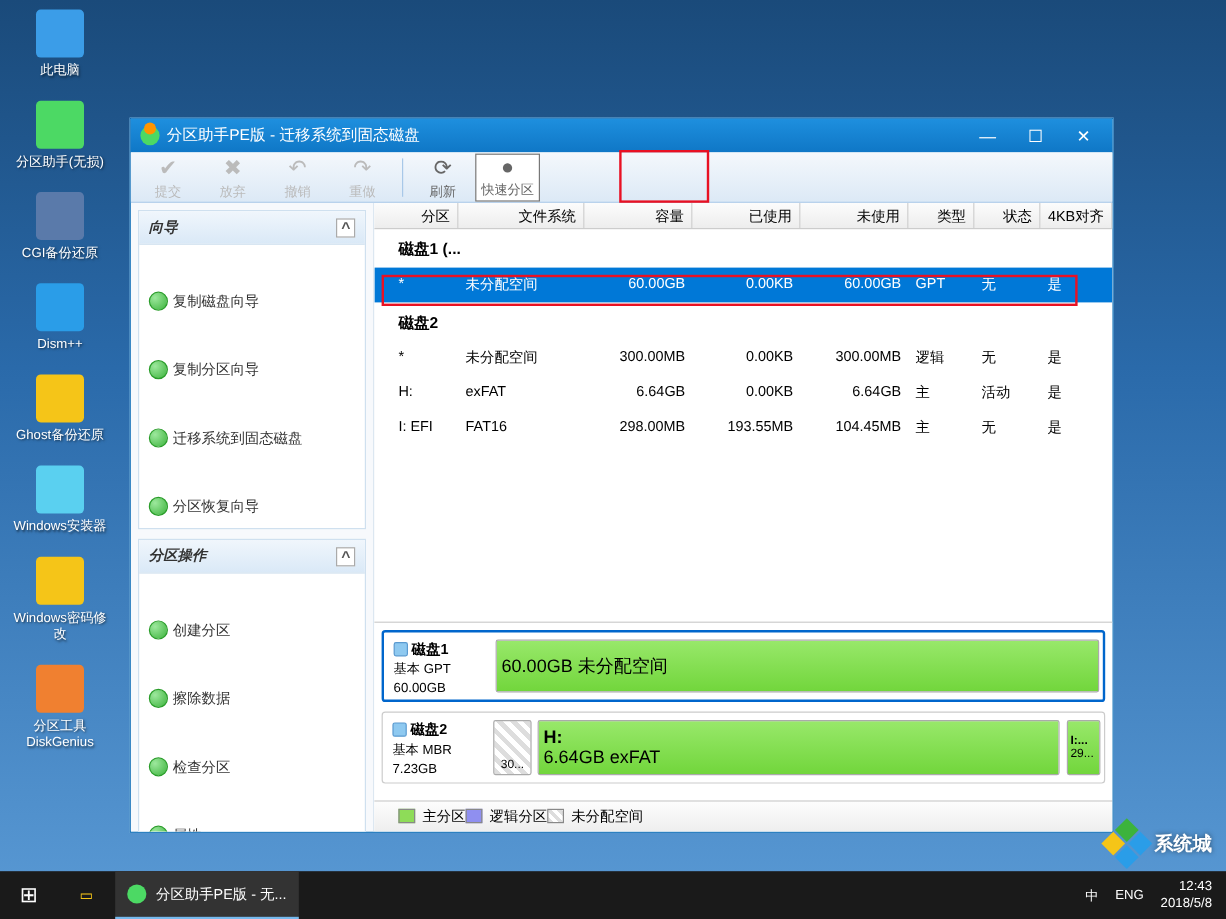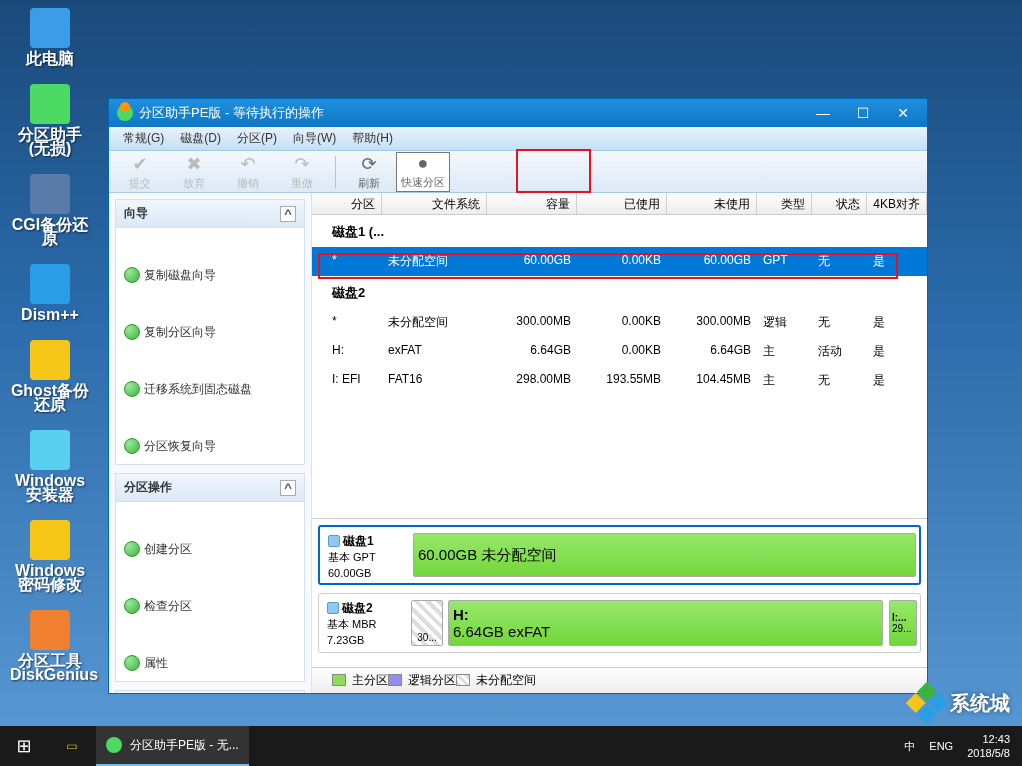--- a/index.html
+++ b/index.html
@@ -2,21 +2,21 @@
 <html><head>
 <meta charset="utf-8">
 <style>
 * { box-sizing: border-box; margin: 0; padding: 0; font-family: "Microsoft YaHei", "Segoe UI", sans-serif; }
 body { width: 1022px; height: 766px; background: linear-gradient(to bottom, #1a4a7a 0%, #2a6aaa 40%, #5a9ad5 100%); position: relative; overflow: hidden; font-size: 12px; }
 
 
 .desktop { position: absolute; top: 0; left: 0; width: 100px; height: 720px; padding: 8px 0 0 10px; }
 .desktop-icon { width: 80px; text-align: center; color: #fff; margin-bottom: 18px; cursor: pointer; }
 .desktop-icon .ic { width: 40px; height: 40px; margin: 0 auto 4px; display: flex; align-items: center; justify-content: center; font-size: 28px; border-radius: 4px; }
-.desktop-icon .lbl { font-size: 16px; line-height: 14px; text-shadow: 1px 1px 2px rgba(0,0,0,.6); font-weight: bold; }
+.desktop-icon .lbl { font-size: 11px; line-height: 14px; text-shadow: 1px 1px 2px rgba(0,0,0,.6); }
 
 
 .win { position: absolute; left: 108px; top: 98px; width: 820px; height: 596px; background: #fff; border: 1px solid #0066b3; display: flex; flex-direction: column; }
 .titlebar { background: linear-gradient(to bottom, #1e8fde, #0f77c6); color: #fff; height: 28px; display: flex; align-items: center; padding: 0 4px 0 8px; font-size: 13px; }
 .titlebar .app-ic { width: 16px; height: 16px; background: #4cd964; border-radius: 50%; margin-right: 6px; position: relative; }
 .titlebar .app-ic::after { content: ''; position: absolute; top: -3px; left: 3px; width: 10px; height: 10px; background: #ff9500; border-radius: 50%; }
 .win-ctrl { margin-left: auto; display: flex; }
 .win-ctrl span { width: 40px; height: 24px; display: flex; align-items: center; justify-content: center; cursor: pointer; color: #fff; font-size: 14px; }
 
 .menubar { background: linear-gradient(to bottom, #e8f2fc, #c5dff5); height: 24px; display: flex; align-items: center; padding: 0 6px; border-bottom: 1px solid #a8c8e8; }
@@ -28,21 +28,21 @@
 .tb-btn.active { background: #fff; border: 1px solid #777; }
 .tb-sep { width: 1px; height: 32px; background: #a8c8e8; margin: 0 6px; }
 .tb-btn.disabled { color: #bbb; }
 .redbox1 { position: absolute; left: 407px; top: -2px; width: 75px; height: 44px; border: 2px solid #e81123; pointer-events: none; }
 
 .body-area { flex: 1; display: flex; overflow: hidden; }
 
 
 .left-panel { width: 220px; background: #f7f9fc; border-right: 1px solid #d5e3ee; padding: 6px; display: flex; flex-direction: column; gap: 8px; }
 .panel { background: #fff; border: 1px solid #cfe0ef; }
-.panel-hd { background: linear-gradient(to bottom, #f0f6fc, #dae9f7); border-bottom: 1px solid #cfe0ef; padding: 5px 8px; font-weight: bold; font-size: 12px; color: #333; display: flex; align-items: center; justify-content: space-between; }
+.panel-hd { background: linear-gradient(to bottom, #f0f6fc, #dae9f7); border-bottom: 1px solid #cfe0ef; padding: 5px 8px; font-weight: bold; font-size: 12px; color: #333; display: flex; align-items: center; justify-content: space-between; font-style: italic; }
 .panel-hd .col { width: 16px; height: 16px; border: 1px solid #aaa; background: #fff; display: flex; align-items: center; justify-content: center; font-size: 13px; color: #555; line-height: 1; cursor: pointer; }
 .panel-body { padding: 4px 0; }
 .panel-item { padding: 5px 10px 5px 28px; font-size: 12px; color: #333; position: relative; cursor: pointer; margin-top: 30px; }
 .panel-item::before { content: ''; position: absolute; left: 8px; top: 5px; width: 14px; height: 14px; border-radius: 50%; background: radial-gradient(circle at 30% 30%, #9de89d, #3cb33c); border: 1px solid #2a9d2a; }
 
 
 .right-panel { flex: 1; display: flex; flex-direction: column; background: #fff; }
 .table-hd { display: flex; background: linear-gradient(#fcfcfc, #ededed); border-bottom: 1px solid #ccc; height: 22px; font-size: 12px; }
 .table-hd > div { border-right: 1px solid #d0d0d0; padding: 3px 6px; text-align: right; }
 .c-part { width: 70px; }
@@ -85,21 +85,21 @@
 
 .taskbar { position: absolute; bottom: 0; left: 0; width: 1022px; height: 40px; background: #1a1a1a; display: flex; align-items: center; }
 .start { width: 48px; height: 40px; display: flex; align-items: center; justify-content: center; color: #fff; font-size: 18px; cursor: pointer; }
 .task-ic { width: 48px; height: 40px; display: flex; align-items: center; justify-content: center; color: #fff; cursor: pointer; }
 .task-btn { height: 40px; padding: 0 10px; display: flex; align-items: center; color: #fff; font-size: 12px; background: #333; border-bottom: 2px solid #76b9ed; cursor: pointer; }
 .task-btn .app-ic2 { width: 16px; height: 16px; background: #4cd964; border-radius: 50%; margin-right: 8px; }
 .tray { margin-left: auto; display: flex; align-items: center; color: #fff; font-size: 11px; padding: 0 12px; gap: 14px; }
 .clock { text-align: right; line-height: 14px; }
 
 
-.wm { position: absolute; right: 12px; bottom: 48px; display: flex; align-items: center; color: #fff; font-size: 20px; font-weight: bold; text-shadow: 0 0 4px rgba(0,0,0,.5); }
+.wm { position: absolute; right: 12px; bottom: 48px; display: flex; align-items: center; color: #fff; font-size: 16px; font-weight: bold; text-shadow: 0 0 4px rgba(0,0,0,.5); }
 .wm .di { display: grid; grid-template-columns: 1fr 1fr; gap: 2px; transform: rotate(45deg); margin-right: 8px; }
 .wm .di span { width: 14px; height: 14px; }
 </style>
 </head>
 <body>
 
 <div class="desktop">
     <div class="desktop-icon">
       <div class="ic" style="background:#3b9de8"></div>
       <div class="lbl">此电脑</div>
@@ -130,35 +130,28 @@
     </div>
     <div class="desktop-icon">
       <div class="ic" style="background:#f08030"></div>
       <div class="lbl">分区工具DiskGenius</div>
     </div>
   </div>
 
 <div class="win">
   <div class="titlebar">
     <span class="app-ic"></span>
-    <span>分区助手PE版 - 等待执行的操作</span>
+    <span>分区助手PE版 - 迁移系统到固态磁盘</span>
     <div class="win-ctrl">
       <span>—</span>
       <span>☐</span>
       <span class="close">✕</span>
     </div>
   </div>
 
-  <div class="menubar">
-      <span>常规(G)</span>
-      <span>磁盘(D)</span>
-      <span>分区(P)</span>
-      <span>向导(W)</span>
-      <span>帮助(H)</span>
-    </div>
 
   <div class="toolbar">
     <div class="tb-btn disabled">
         <span class="gi">✔</span>
         <span>提交</span>
       </div>
       <div class="tb-btn disabled">
         <span class="gi">✖</span>
         <span>放弃</span>
       </div>
@@ -196,20 +189,21 @@
             <div class="panel-item">分区恢复向导</div>
           </div>
       </div>
       <div class="panel">
         <div class="panel-hd">
           <span>分区操作</span>
           <span class="col">^</span>
         </div>
         <div class="panel-body">
             <div class="panel-item">创建分区</div>
+            <div class="panel-item">擦除数据</div>
             <div class="panel-item">检查分区</div>
             <div class="panel-item">属性</div>
           </div>
       </div>
       <div class="panel">
         <div class="panel-hd">
           <span>等待执行的操作</span>
           <span class="col">^</span>
         </div>
         <div class="panel-body" style="height:24px"></div>

